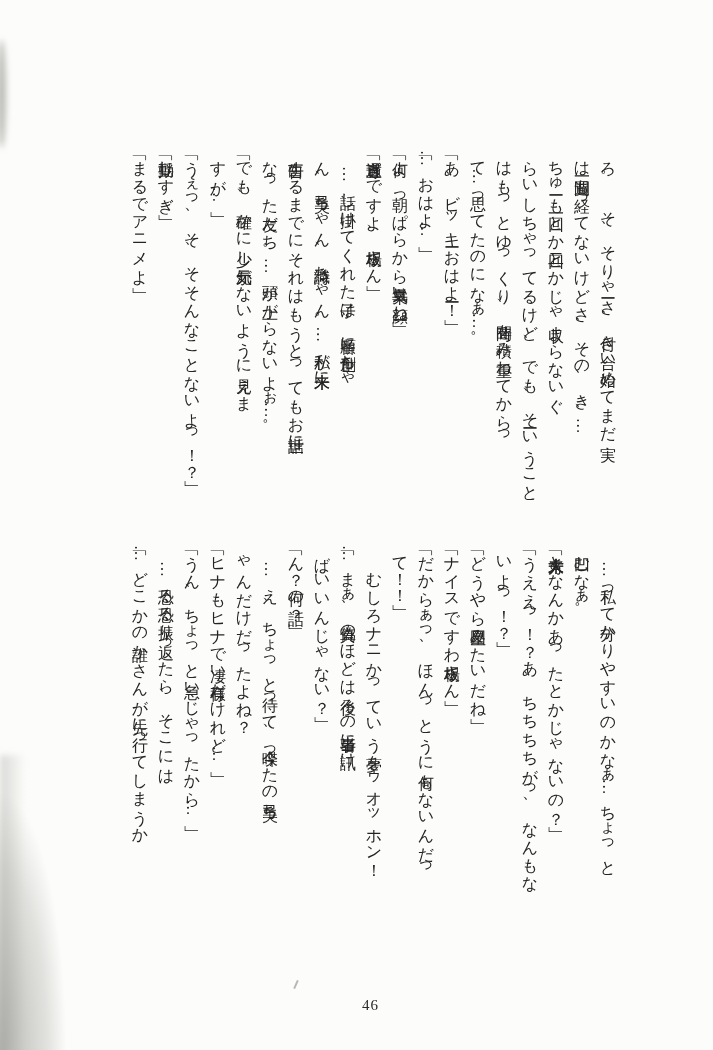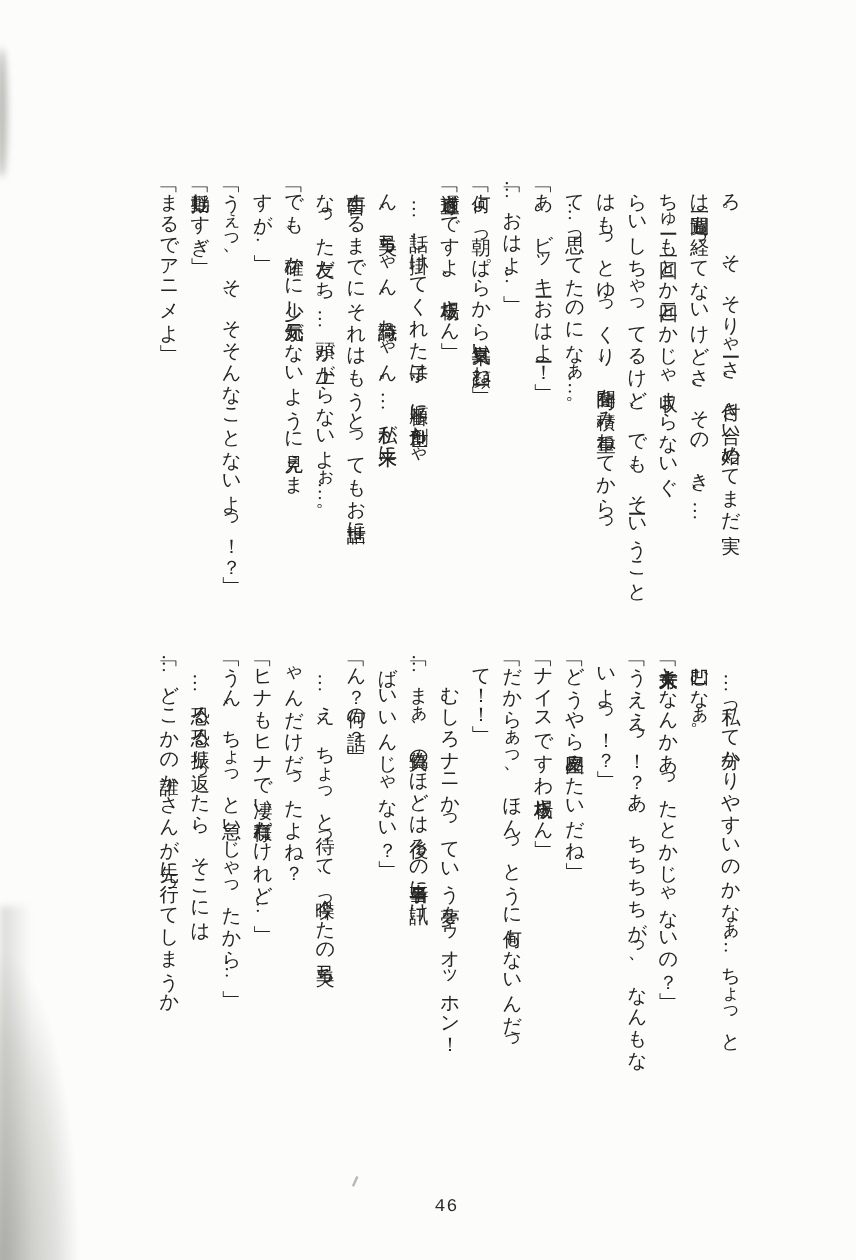--- a/index.html
+++ b/index.html
@@ -19,21 +19,21 @@
     letter-spacing:0;
     white-space:pre;
     color:#242424;
   }
   .upper{top:150px;right:92px;height:345px;}
   .lower{top:545px;right:92px;height:345px;}
   .vline{text-align:start;}
   .page-number{
     position:absolute;
     left:362px;top:997px;
-    font-family:Liberation Mono, monospace;
+    font-family:Liberation Serif, serif;
     font-size:15px;
     color:#2b2b2b;
     letter-spacing:1px;
   }
   
   .shade-bottom-left{
     position:absolute;left:0;bottom:0;width:70px;height:310px;
     background:radial-gradient(ellipse 85px 330px at 0% 100%,
       rgba(128,128,123,0.55), rgba(128,128,123,0.22) 55%, rgba(128,128,123,0) 78%);
     pointer-events:none;

